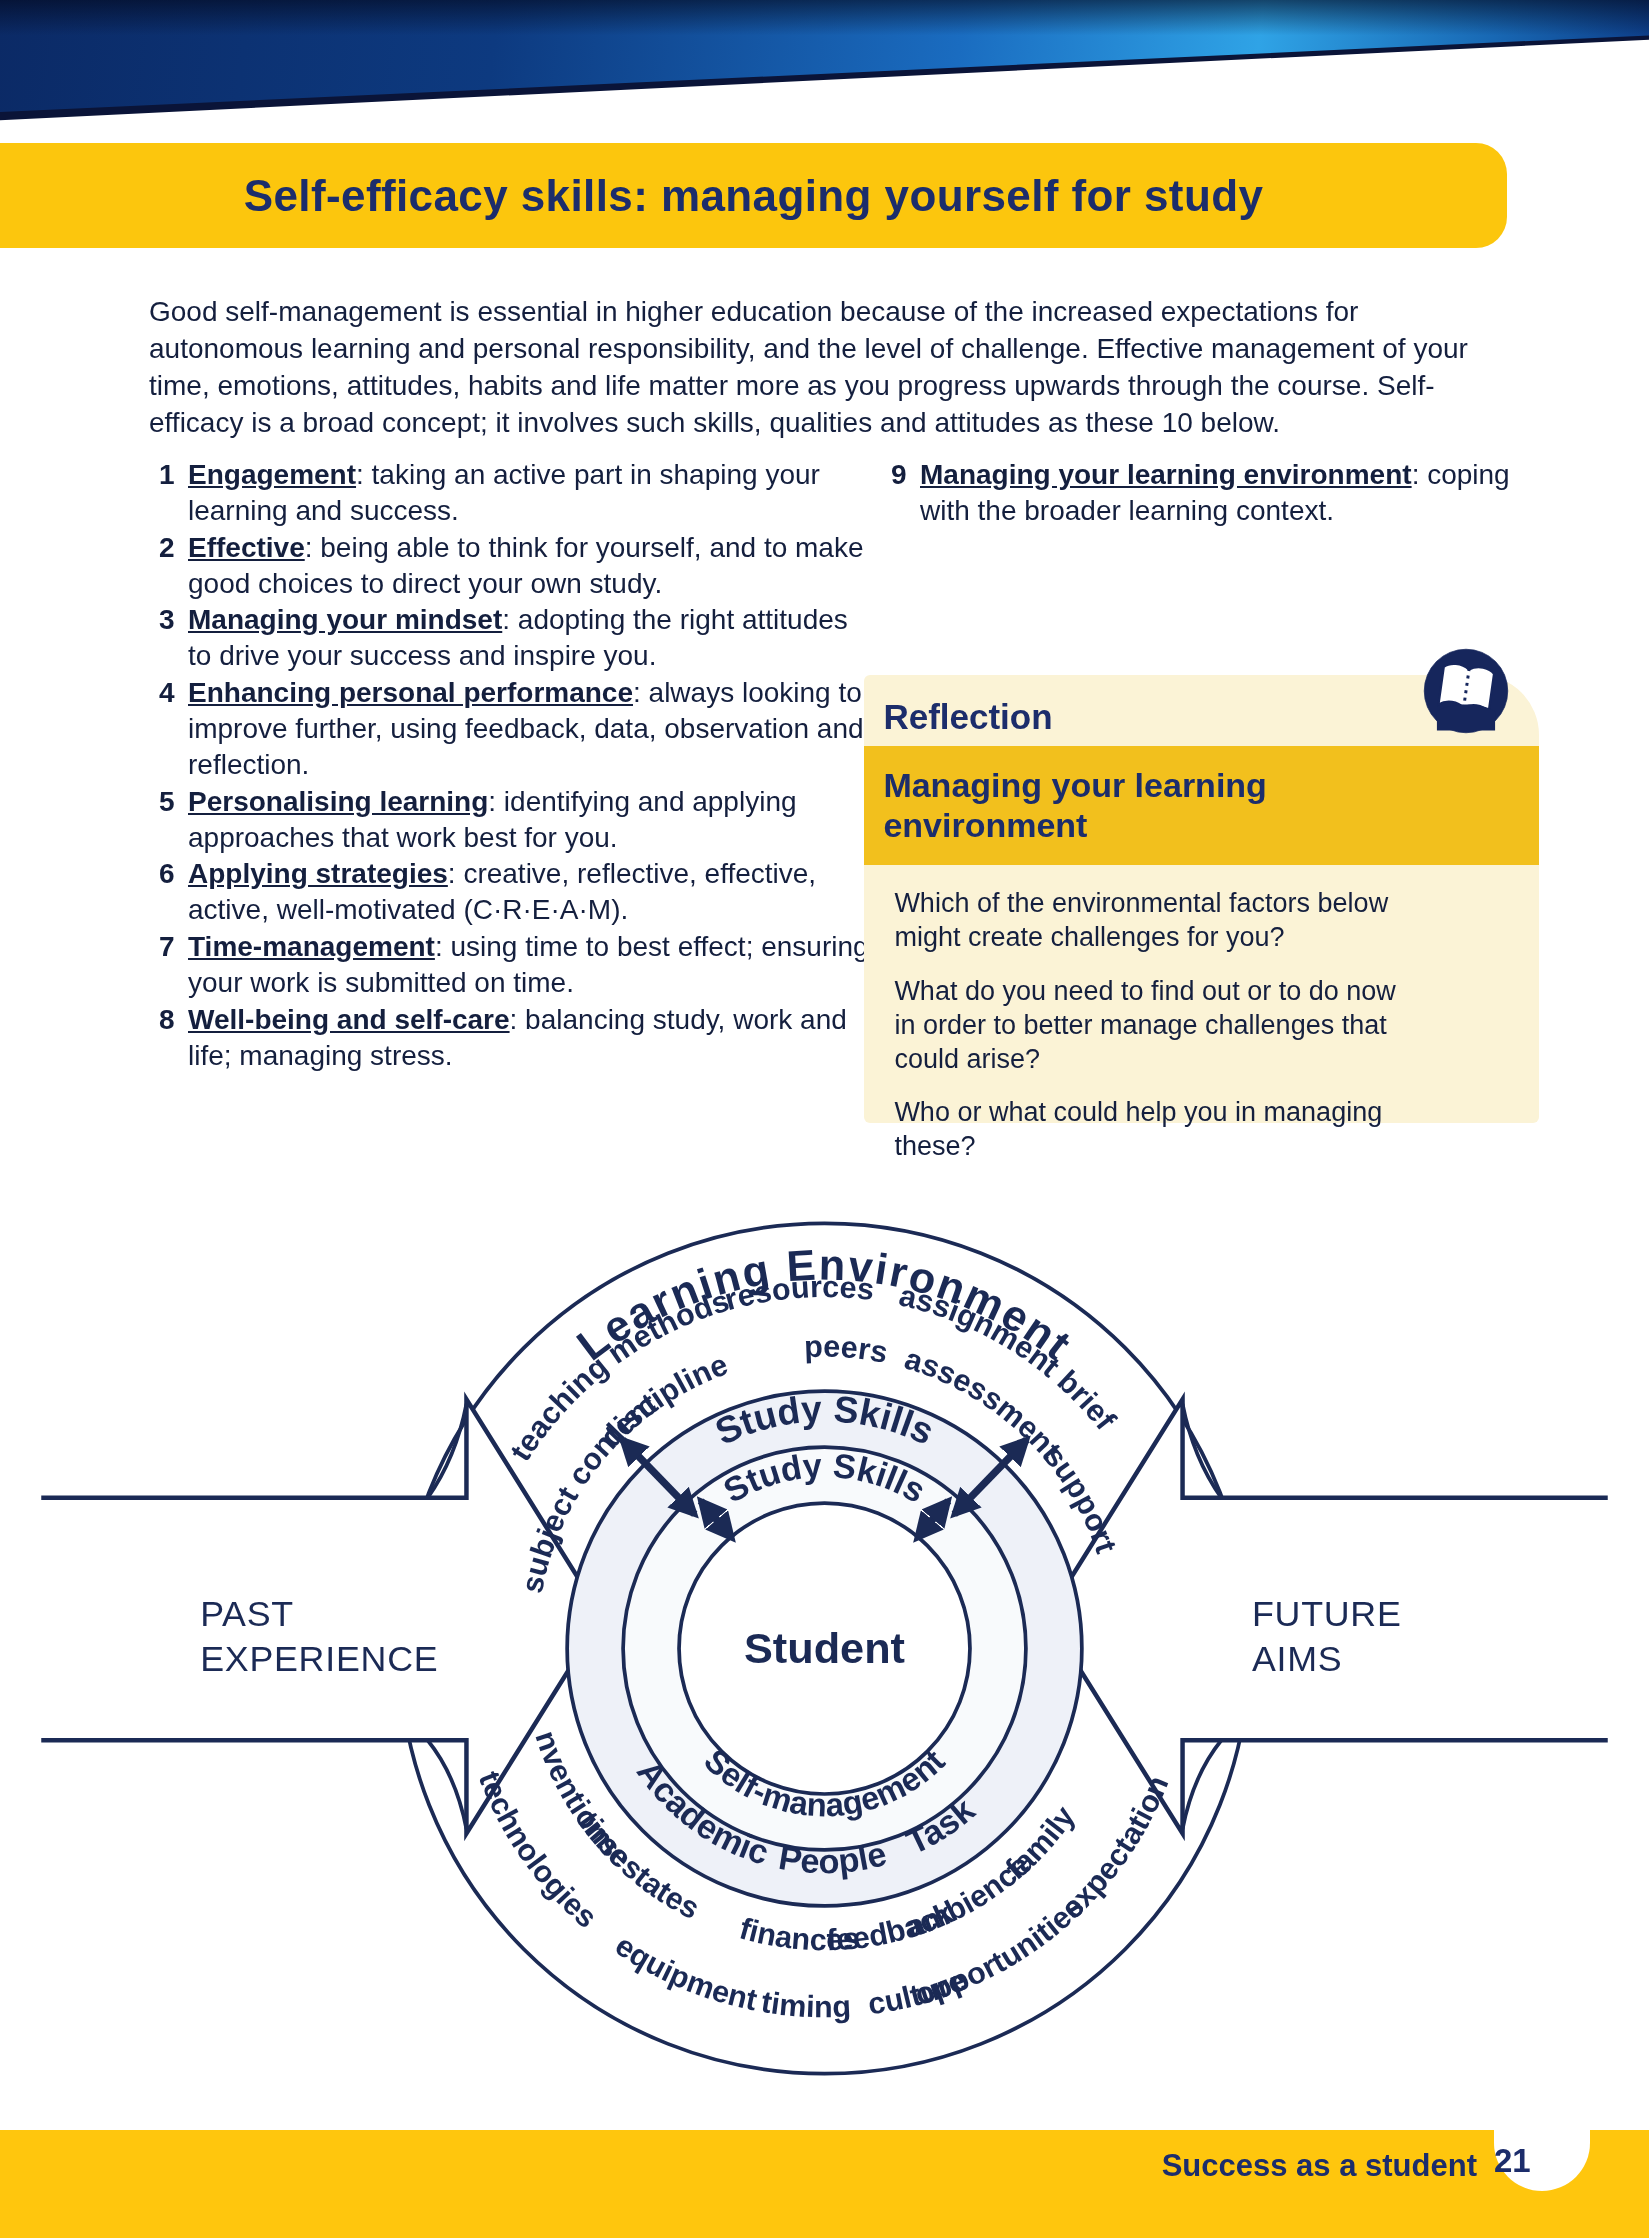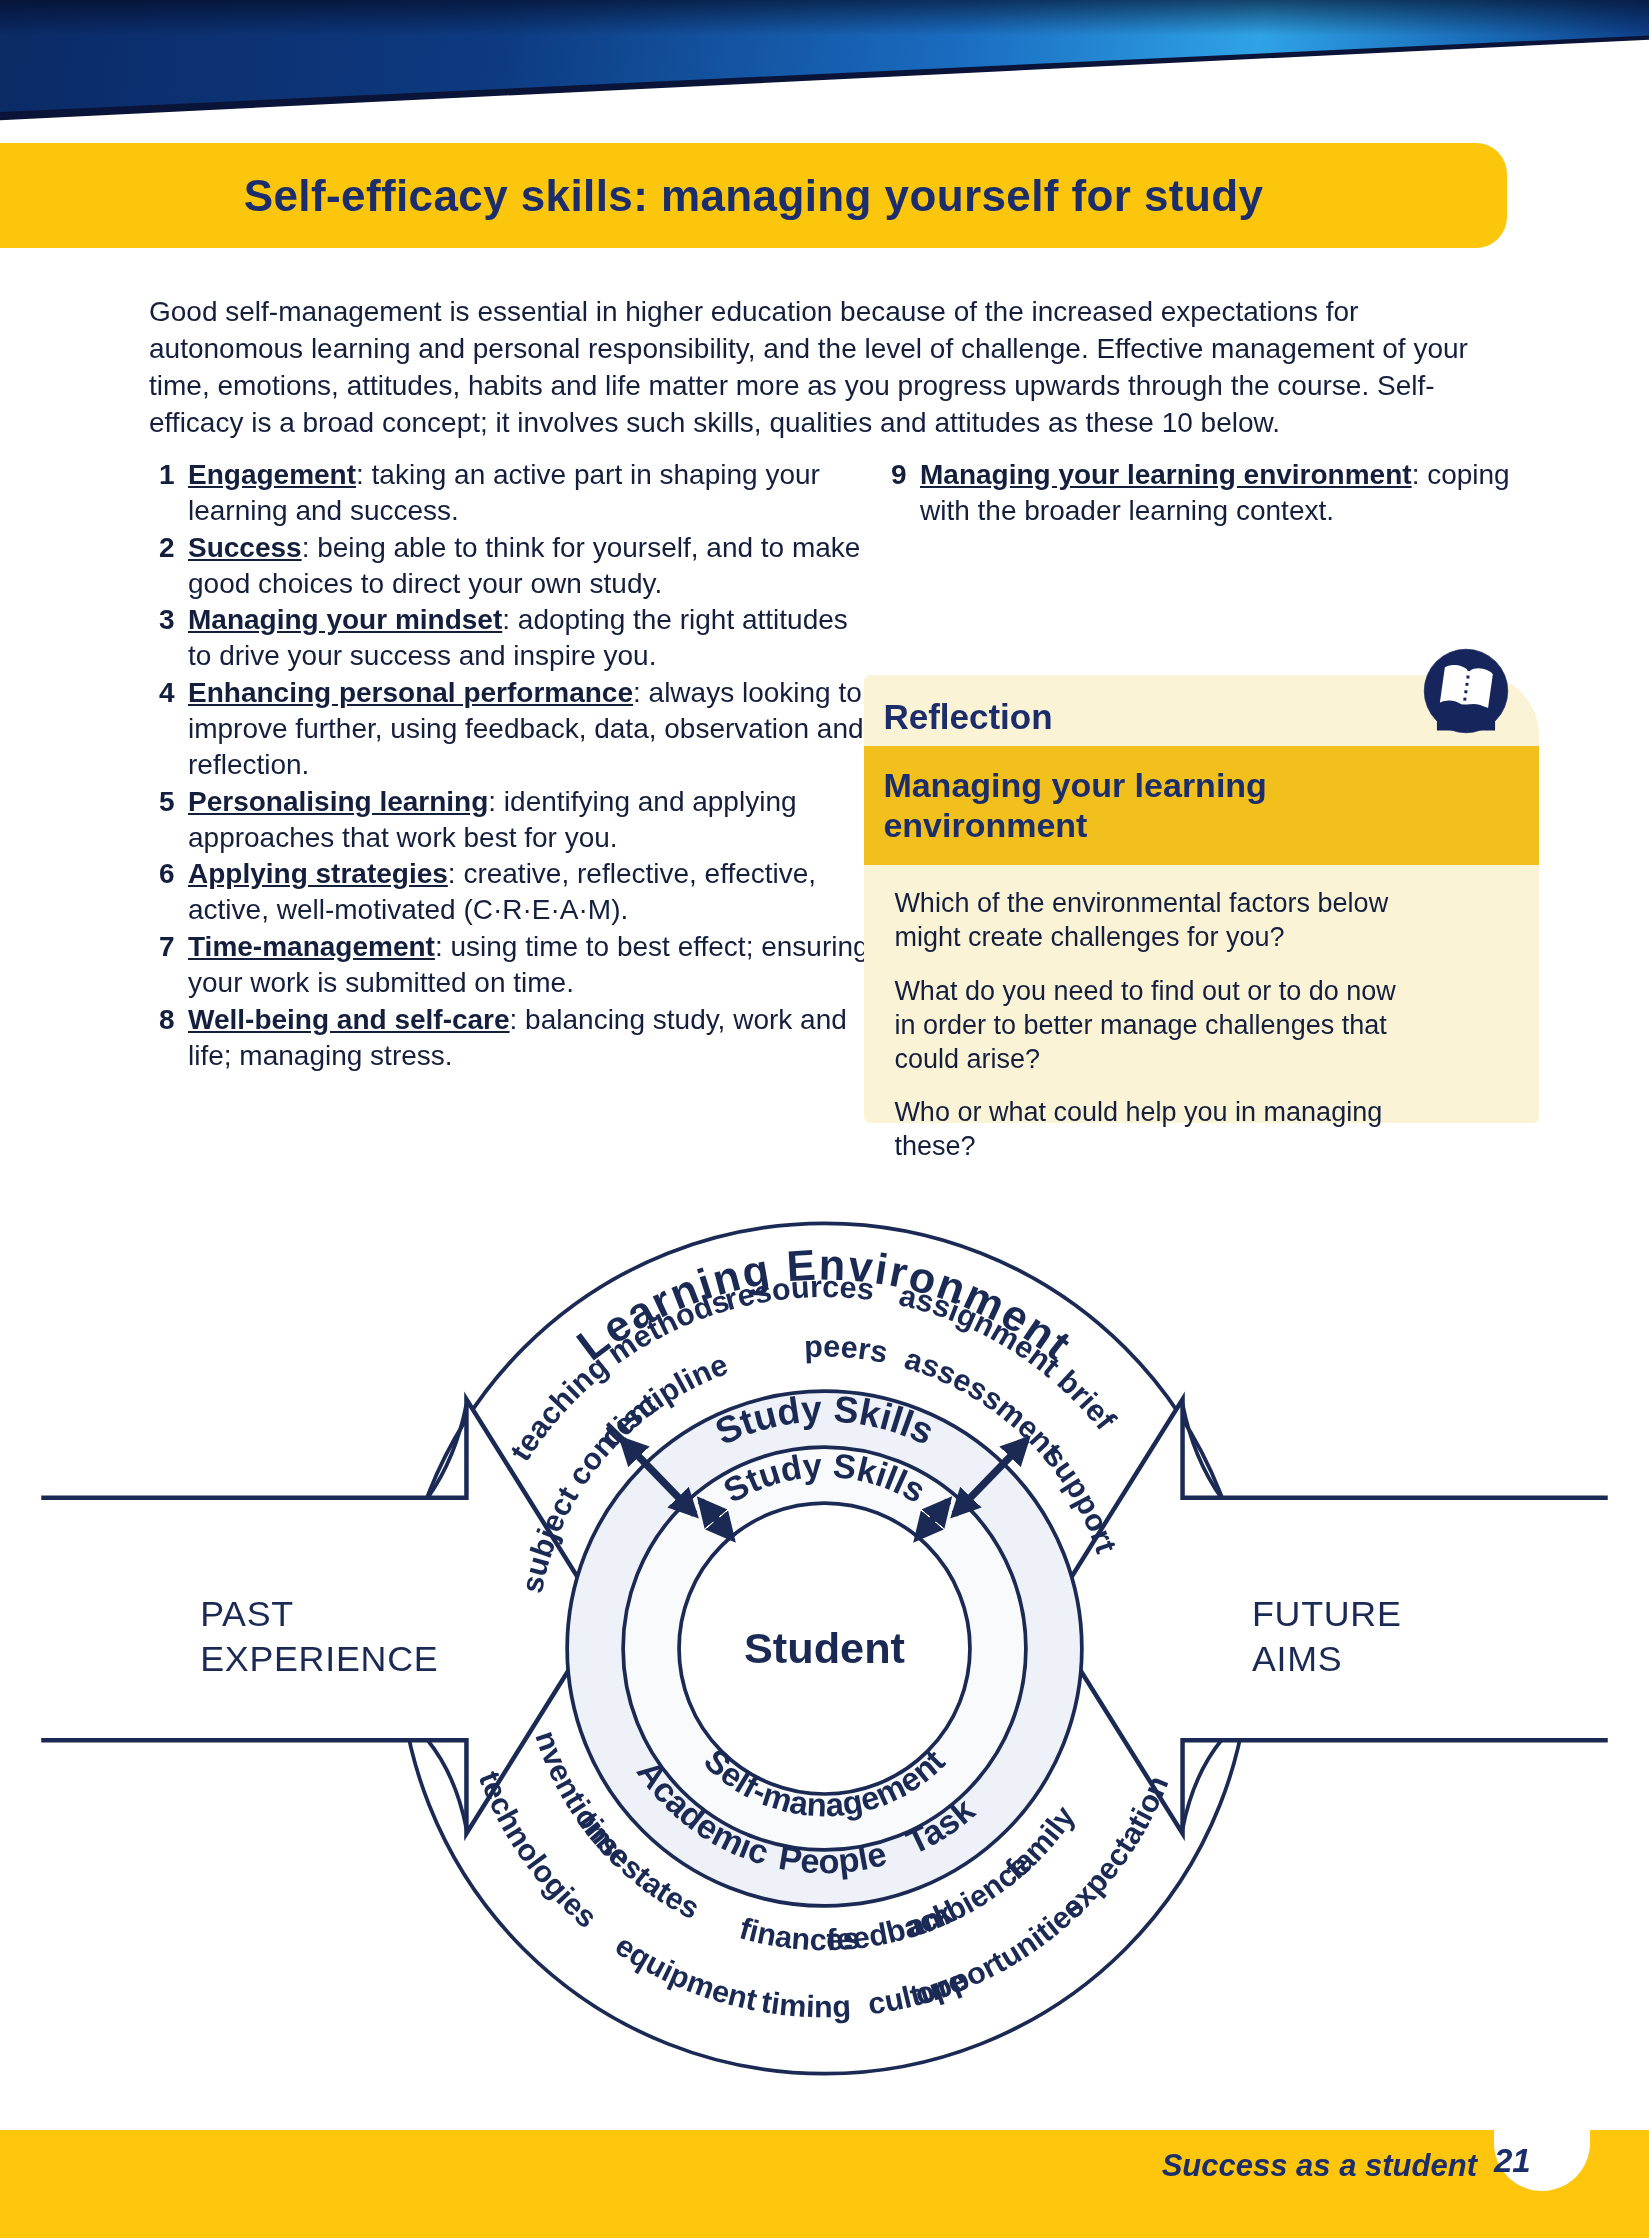--- a/index.html
+++ b/index.html
@@ -53,21 +53,21 @@
     position:absolute; left:0; top:71px; width:675px; min-height:119px;
     background:#f2c01d; padding:7.5px 0 9px 19.4px; display:flex; align-items:center;
   }
   .reflection-bar .bar-text { font-size:34px; line-height:40px; font-weight:bold; color:#1c2d6b; max-width:493px; }
   .reflection-questions { position:absolute; left:11px; top:201px; width:553px; padding:10.4px 15px 0 19.4px; }
   .reflection-questions p { font-size:27px; line-height:34px; color:#141f3e; margin-bottom:19.4px; }
   .reflection-icon { position:absolute; left:558px; top:-28px; width:88px; height:88px; }
   
   .diagram { position:absolute; left:0; top:1104px; width:1649px; height:1104px; }
   
-  .footer-bar { position:absolute; left:0; top:2130px; width:1649px; height:108px; background:#ffc60d;font-style:italic; }
+  .footer-bar { position:absolute; left:0; top:2130px; width:1649px; height:108px; background:#ffc60d; }
   .footer-label { position:absolute; right:172px; top:18px; font-size:31px; font-weight:bold; color:#1c2d6b; }
   .page-number-tab {
     position:absolute; left:1494px; top:0; width:96px; height:61px; background:#ffffff;
     border-radius:0 0 48px 48px; display:flex; align-items:center; 
   }
   .page-number-tab span { font-size:33px; font-weight:bold; color:#1c2d6b; }
 </style>
 </head>
 <body>
 
@@ -83,21 +83,21 @@
 
   <p class="intro">Good self-management is essential in higher education because of the increased expectations for autonomous learning and personal responsibility, and the level of challenge. Effective management of your time, emotions, attitudes, habits and life matter more as you progress upwards through the course. Self-efficacy is a broad concept; it involves such skills, qualities and attitudes as these 10 below.</p>
 
   <div class="skills-col left">
     <div class="skill-item">
         <span class="skill-num">1</span>
         <span class="skill-body"><b>Engagement</b><span>: taking an active part in shaping your learning and success.</span></span>
       </div>
     <div class="skill-item">
         <span class="skill-num">2</span>
-        <span class="skill-body"><b>Success</b><span>: being able to think for yourself, and to make good choices to direct your own study.</span></span>
+        <span class="skill-body"><b>Effective</b><span>: being able to think for yourself, and to make good choices to direct your own study.</span></span>
       </div>
     <div class="skill-item">
         <span class="skill-num">3</span>
         <span class="skill-body"><b>Managing your mindset</b><span>: adopting the right attitudes to drive your success and inspire you.</span></span>
       </div>
     <div class="skill-item">
         <span class="skill-num">4</span>
         <span class="skill-body"><b>Enhancing personal performance</b><span>: always looking to improve further, using feedback, data, observation and reflection.</span></span>
       </div>
     <div class="skill-item">

